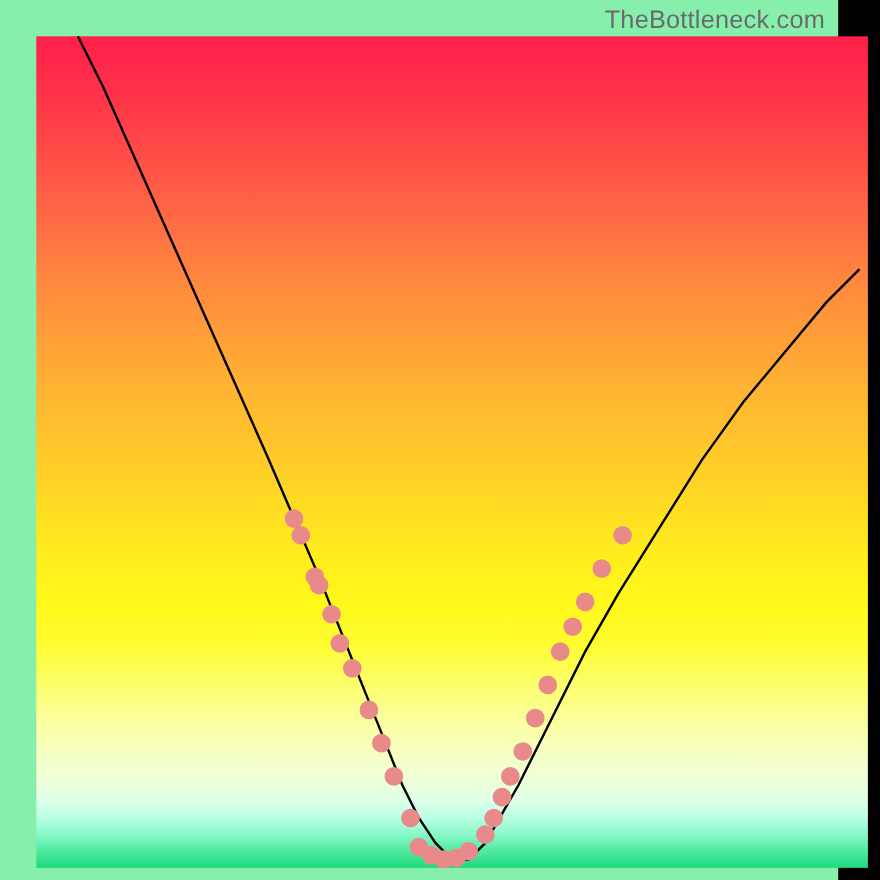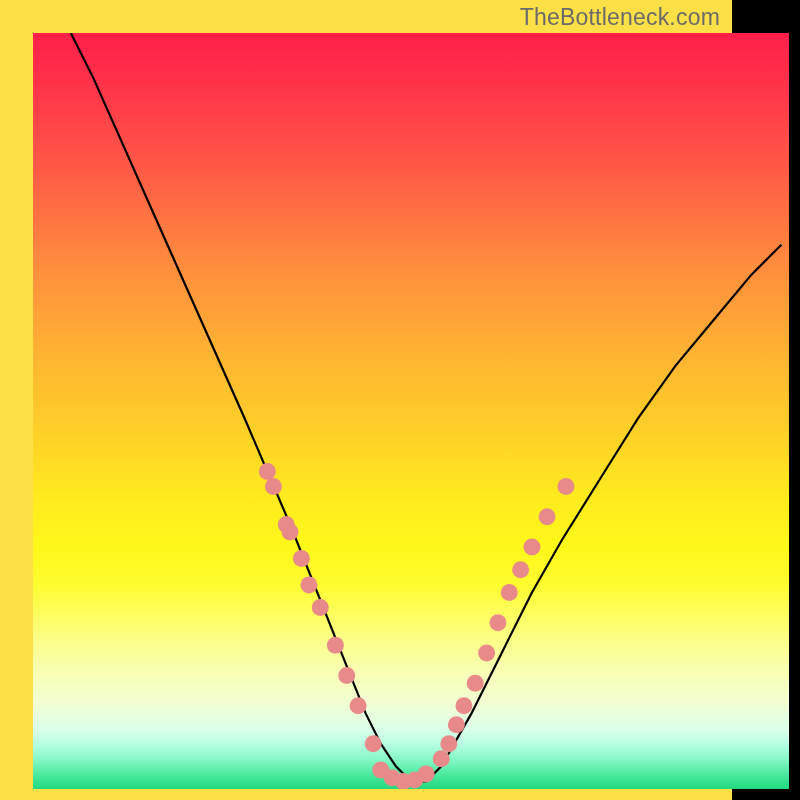--- a/index.html
+++ b/index.html
@@ -10,21 +10,22 @@
     background: #000;
     overflow: hidden;
     font-family: Arial, Helvetica, sans-serif;
   }
   .frame {
     position: absolute;
     left: 0;
     top: 0;
     width: 732px;
     height: 800px;
-    background: #fde047;
+    background: #86efac;
+    padding-left: 30px;
   }
   .plot {
     position: absolute;
     left: 33px;
     top: 33px;
     width: 756px;
     height: 756px;
     background: linear-gradient(to bottom,
       #ff1f4a 0%,
       #ff3049 6%,

